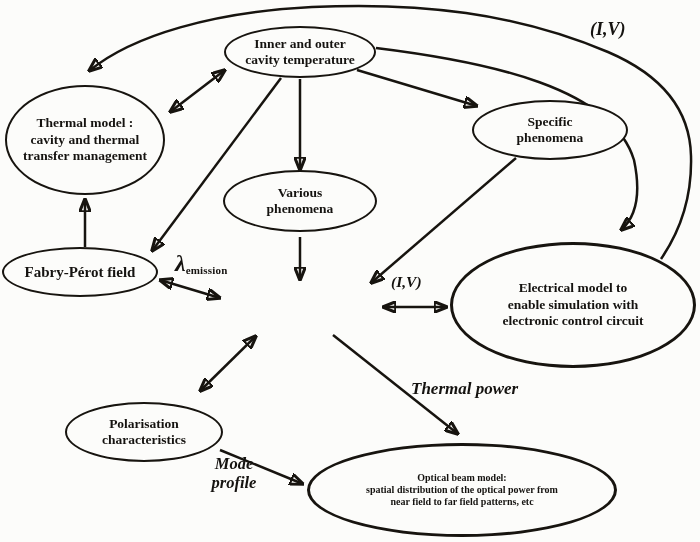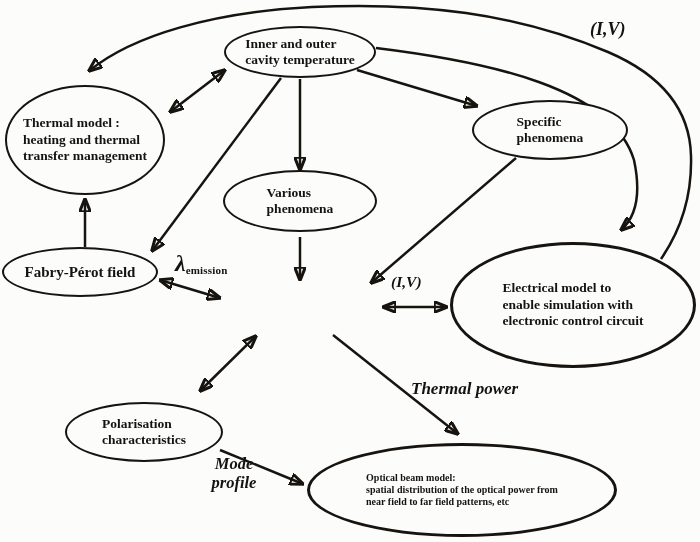--- a/index.html
+++ b/index.html
@@ -15,21 +15,21 @@
     color:#151310;
   }
   .arrows{position:absolute;left:0;top:0;z-index:1;}
   .arrows path{fill:none;stroke:#17140f;stroke-width:2.5;}
   .node{
     position:absolute;z-index:2;
     border:2.6px solid #17140f;
     border-radius:50%;
     background:#fcfcfa;
     display:flex;align-items:center;justify-content:center;
-    text-align:left;
+    text-align:center;
     box-sizing:border-box;
   }
   .node span{
     display:block;
     white-space:pre-line;
     font-weight:700;
     font-size:13.5px;
     line-height:1.22;
   }
   
@@ -87,21 +87,21 @@
     <path d="M 661,259 C 683,227 692,191 691,156 C 690,112 664,76 608,52 C 516,13 420,2 312,7 C 214,12 133,35 89,71" marker-end="url(#ah)"></path>
   </svg>
 
   <div class="node n-temp">
     <span>Inner and outer
 cavity temperature</span>
   </div>
 
   <div class="node n-thermal">
     <span>Thermal model :
-heating and thermal
+cavity and thermal
 transfer management</span>
   </div>
 
   <div class="node n-specific">
     <span>Specific
 phenomena</span>
   </div>
 
   <div class="node n-various">
     <span>Various

